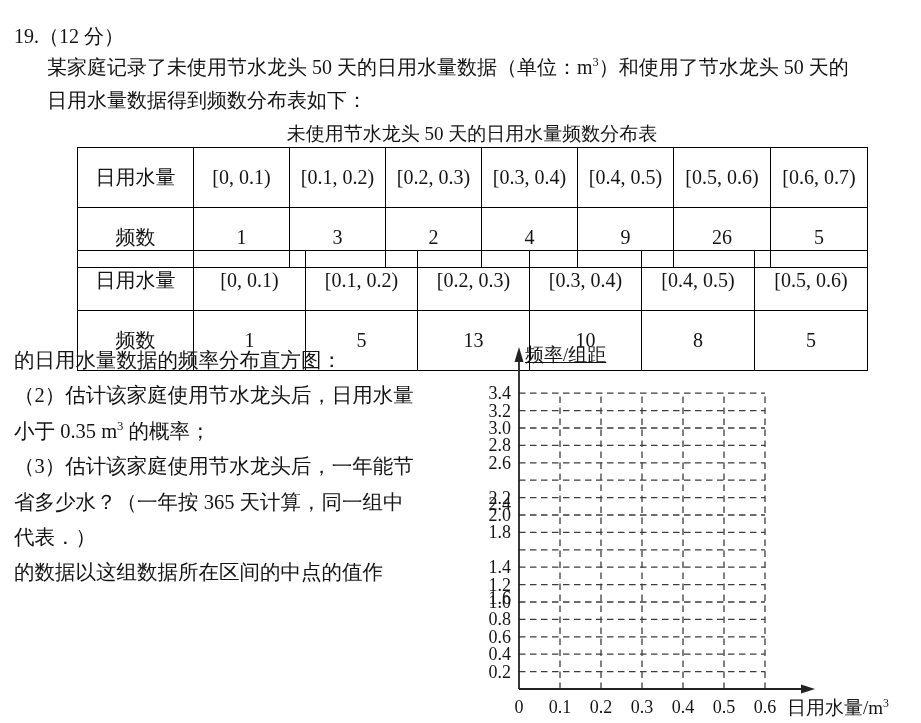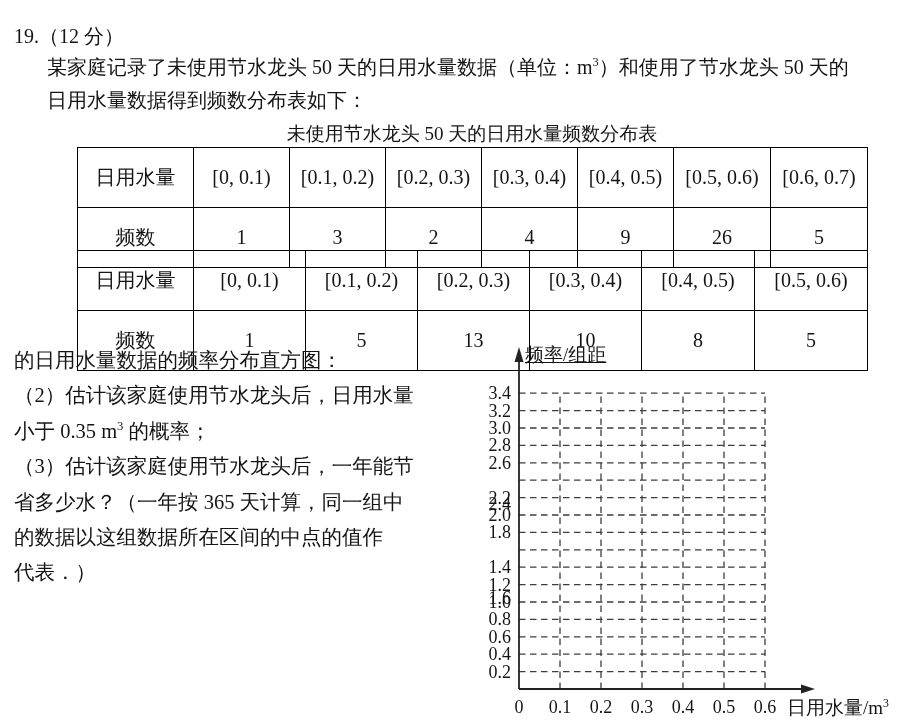--- a/index.html
+++ b/index.html
@@ -115,22 +115,22 @@
     </table>
 
   <div class="questions">
     <div class="qline">的日用水量数据的频率分布直方图：</div>
     <div class="qline">（2）估计该家庭使用节水龙头后，日用水量</div>
     <div class="qline">
       <span>小于 0.35 m</span><sup>3</sup><span> 的概率；</span>
     </div>
     <div class="qline">（3）估计该家庭使用节水龙头后，一年能节</div>
     <div class="qline">省多少水？（一年按 365 天计算，同一组中</div>
+    <div class="qline">代表．）</div>
     <div class="qline">的数据以这组数据所在区间的中点的值作</div>
-    <div class="qline">代表．）</div>
   </div>
 
   <div class="chart">
     <svg id="grid-svg" width="466" height="405" viewBox="0 0 466 405">
       <g id="gridlines">
           <line x1="64" y1="336.6" x2="310" y2="336.6" stroke="#3d3d3d" stroke-width="1.3" stroke-dasharray="6.5 4.5"></line>
           <line x1="64" y1="319.2" x2="310" y2="319.2" stroke="#3d3d3d" stroke-width="1.3" stroke-dasharray="6.5 4.5"></line>
           <line x1="64" y1="301.8" x2="310" y2="301.8" stroke="#3d3d3d" stroke-width="1.3" stroke-dasharray="6.5 4.5"></line>
           <line x1="64" y1="284.4" x2="310" y2="284.4" stroke="#3d3d3d" stroke-width="1.3" stroke-dasharray="6.5 4.5"></line>
           <line x1="64" y1="267" x2="310" y2="267" stroke="#3d3d3d" stroke-width="1.3" stroke-dasharray="6.5 4.5"></line>

